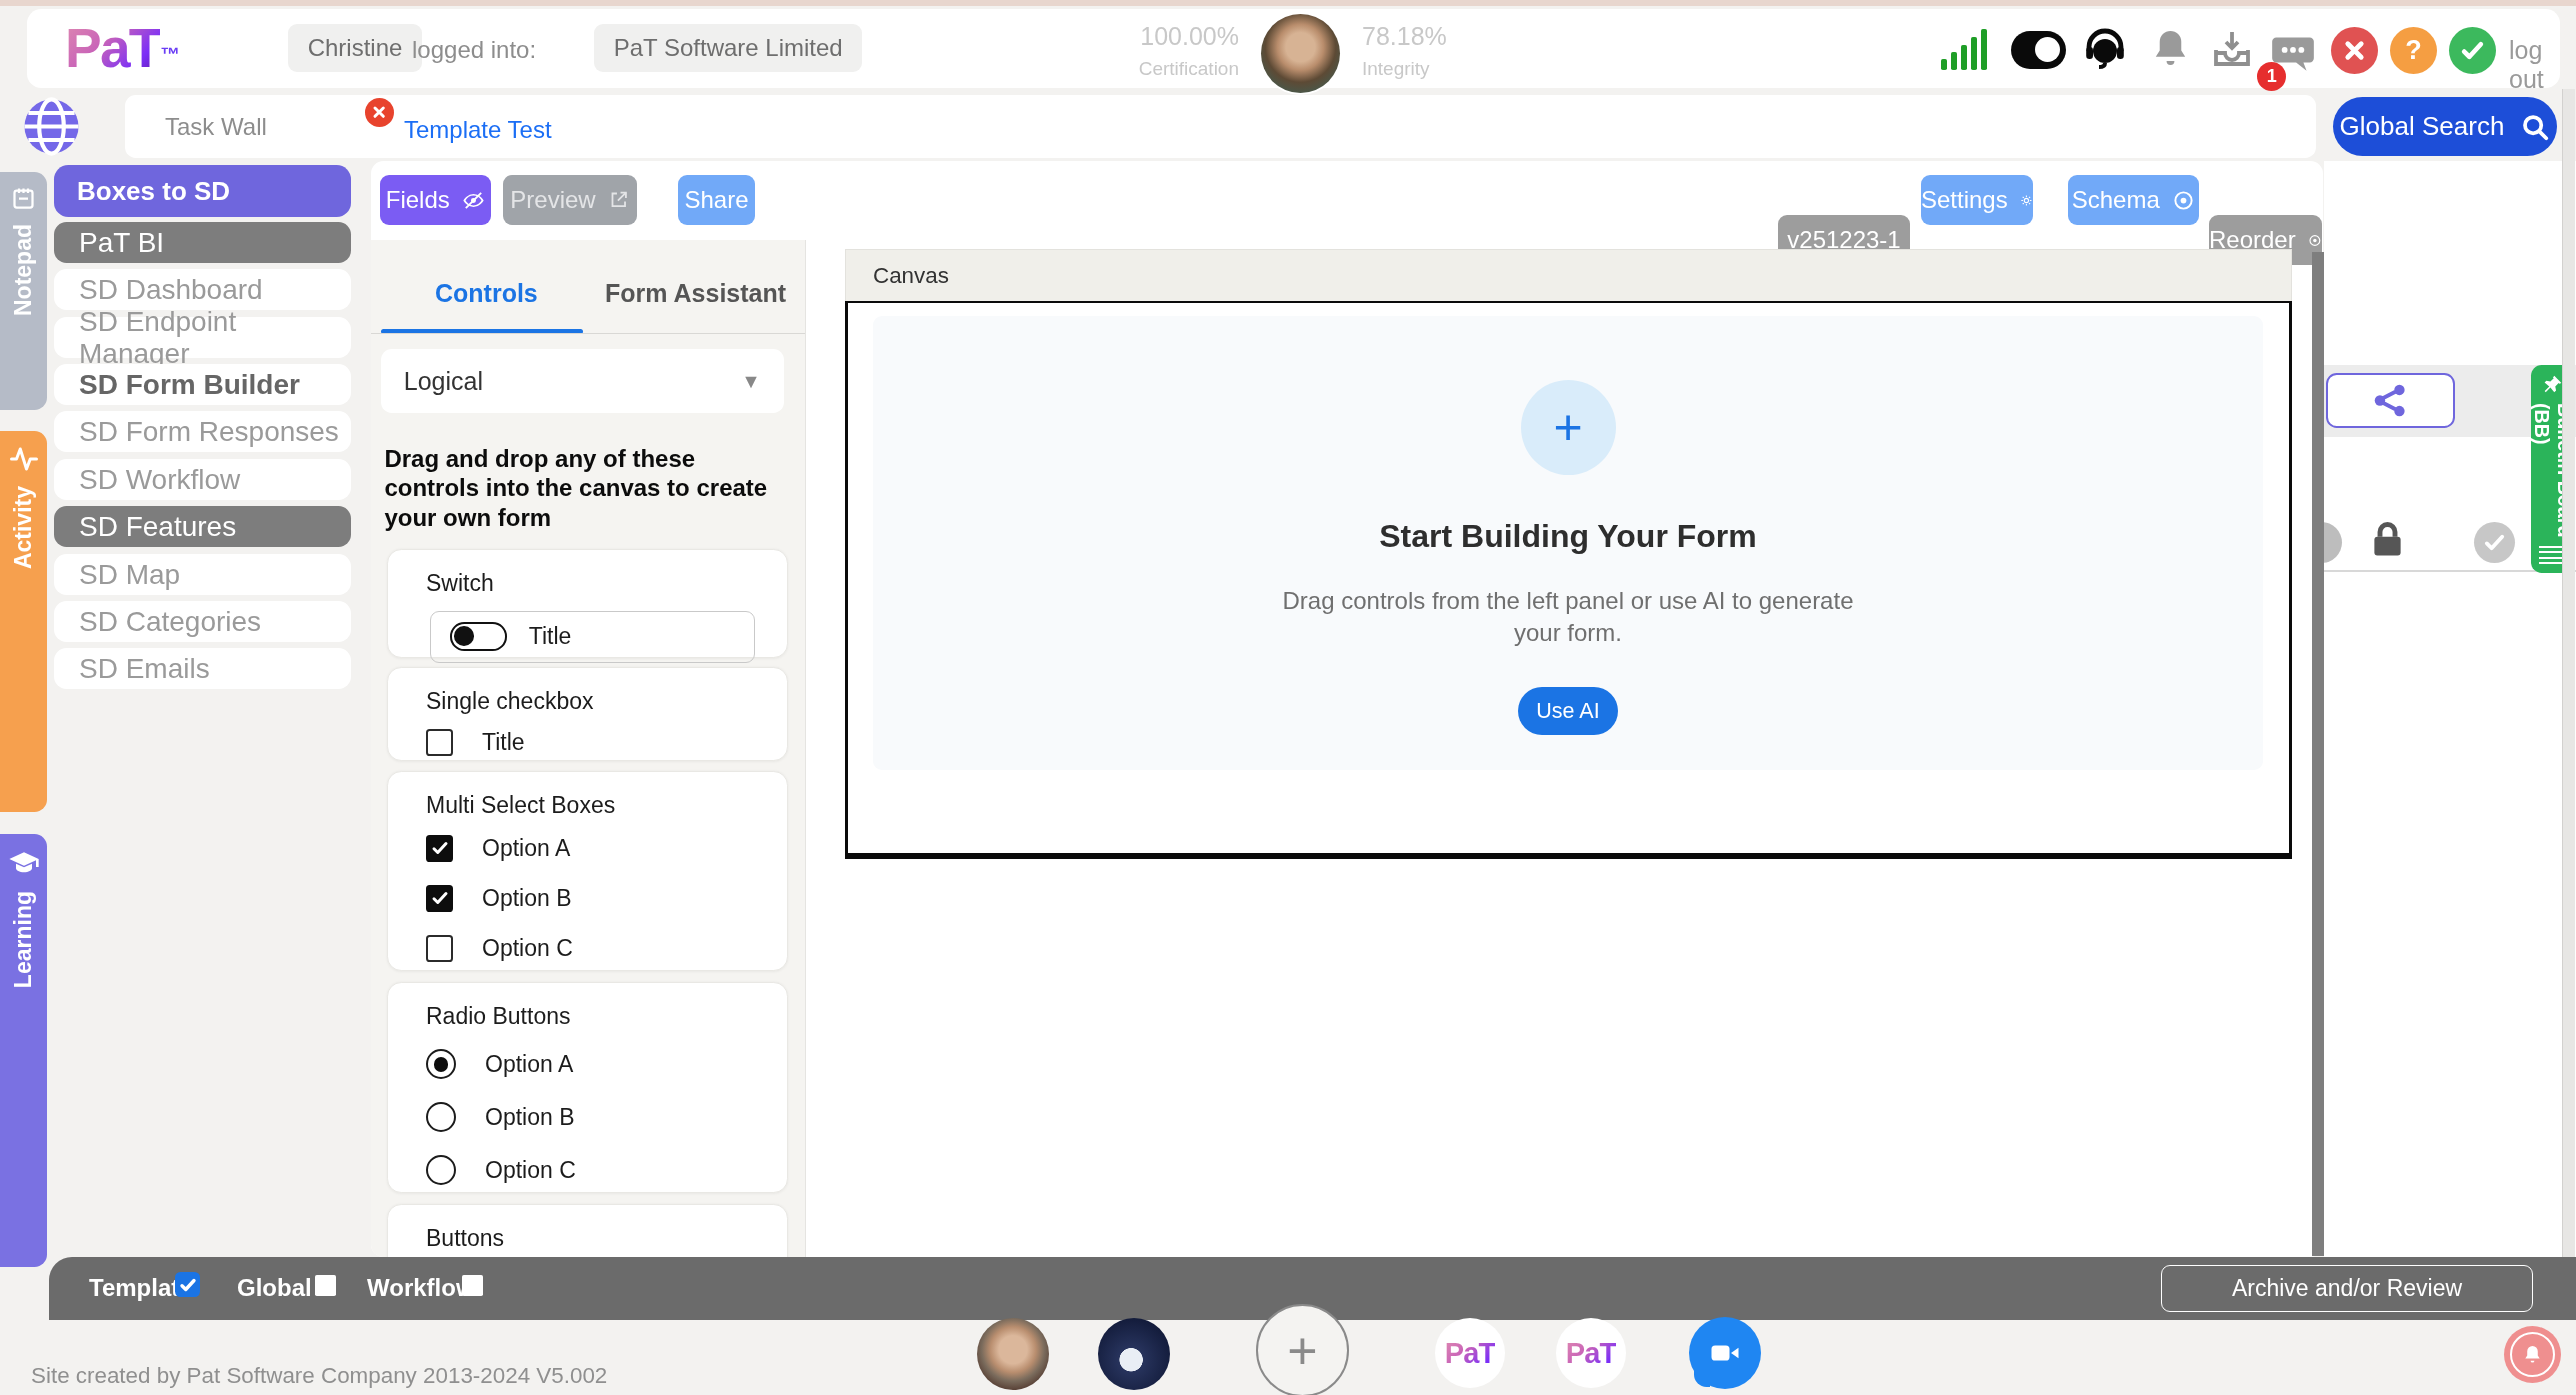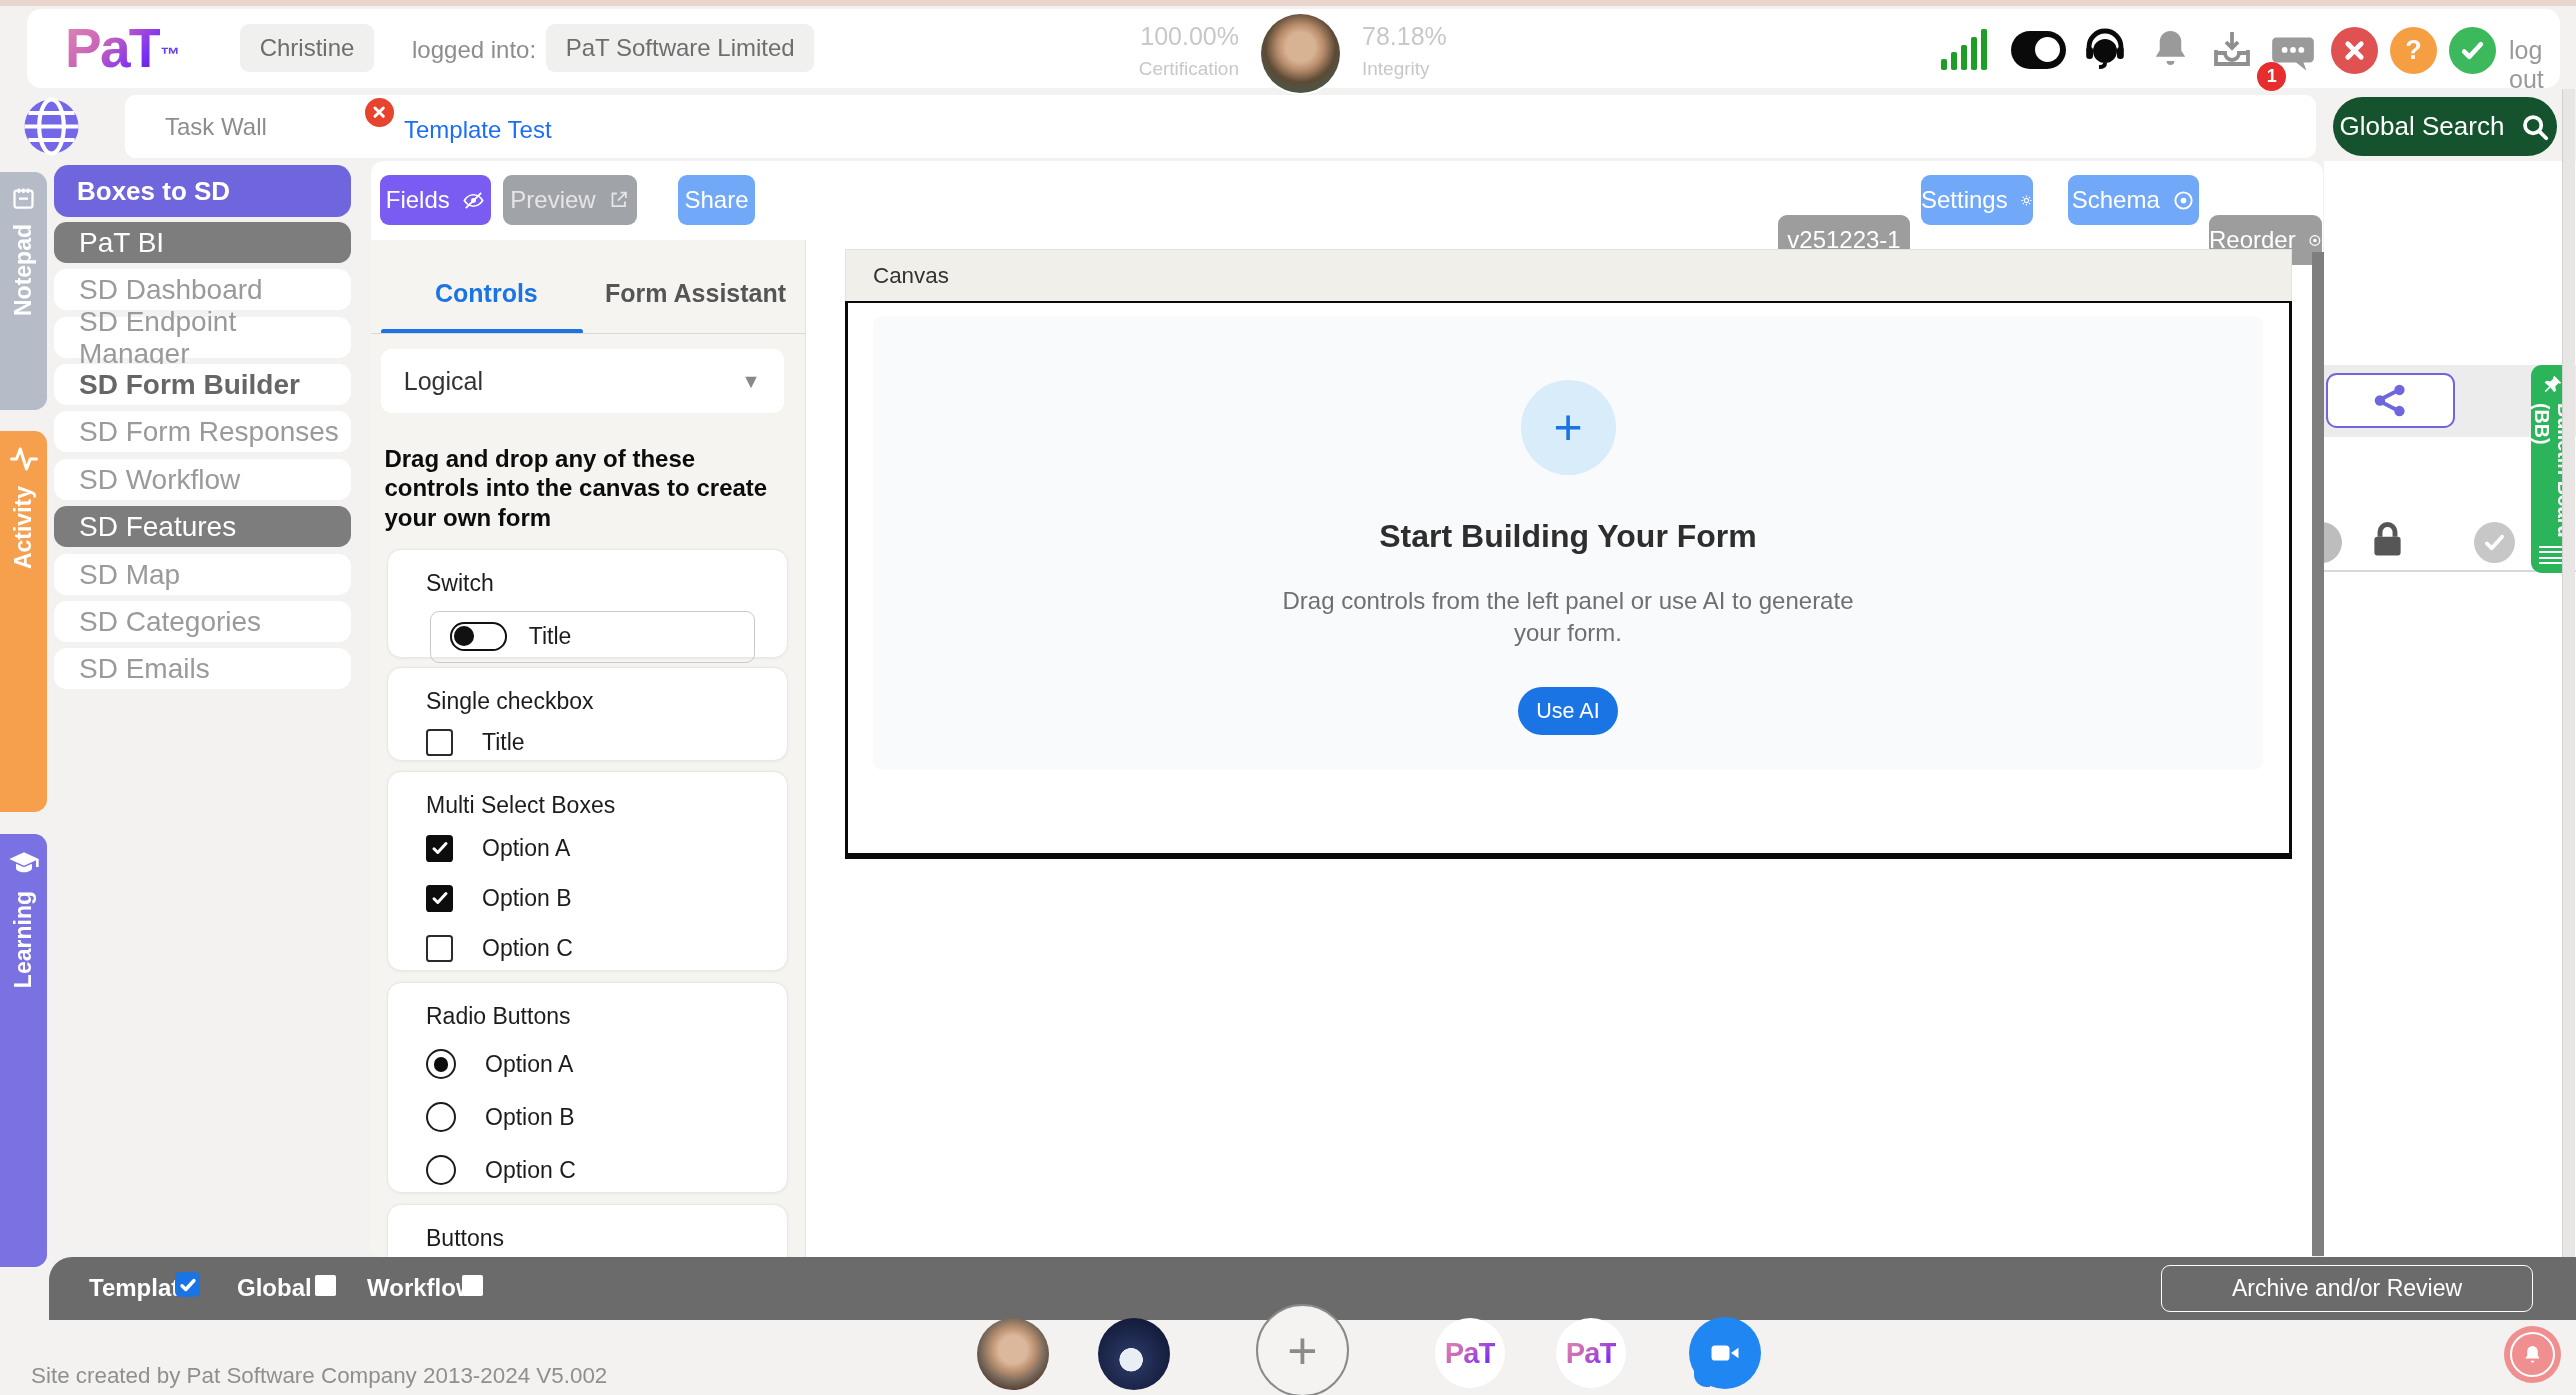--- a/index.html
+++ b/index.html
@@ -9,21 +9,21 @@
   .abs { position:absolute; }
 
   
   .top-strip { left:0; top:0; width:2576px; height:6.3px; background:#e8d6ce; }
   .top-bar { left:27px; top:9px; width:2533px; height:79px; background:#fff; border-radius:14.3px; }
   .logo-text { font-weight:bold; font-size:55px; letter-spacing:-1.8px;
     background:linear-gradient(135deg,#e08bb0 0%,#c964b8 40%,#7b2ff7 75%,#5a189a 100%);
     -webkit-background-clip:text; background-clip:text; color:transparent; }
   .logo-tm { font-size:19.7px; font-weight:bold; color:#6a3df5; vertical-align:super; }
   .pill { background:#f0f0ef; border-radius:9px; color:#6e6e6e; font-size:24px;
-          display:flex; align-items:center; padding:0 19.7px; height:48px; }
+          display:flex; align-items:center; padding:0 19.7px; height:48px;margin-left:48px; }
   .plain-gray { color:#8d8d8d; font-size:24px; }
   .score-val { font-size:25px; color:#c8c8c8; text-align:right; }
   .score-lab { font-size:19px; color:#c8c8c8; margin-top:7.2px; }
   .avatar-woman { width:79px; height:79px; border-radius:50%;
     background:radial-gradient(circle at 50% 42%, #d7b394 24%, #b98d6c 38%, #5d4a35 58%, #49584a 78%, #37463c 100%);
     box-shadow:0 0 0 1.8px #fff; }
   .sigbars { display:flex; align-items:flex-end; gap:3.6px; }
   .sigbars i { display:block; width:6.3px; background:#1f9e27; border-radius:1.8px; }
   .toggle-top { width:55px; height:38px; background:#0a0a0a; border-radius:19px; position:relative; }
   .toggle-top i { position:absolute; right:6.3px; top:6.3px; width:25px; height:25px; border-radius:50%; background:#fff; }
@@ -33,21 +33,21 @@
   .chat-badge { position:absolute; left:-10.7px; bottom:-10.7px; width:29px; height:29px; border-radius:50%;
     background:#e62e2e; color:#fff; font-size:18px; font-weight:bold; display:flex; align-items:center; justify-content:center; }
 
   
   .tab-bar { left:125px; top:95px; width:2191px; height:63px; background:#fff; border-radius:10.7px; }
   .globe { left:21.5px; top:97px; width:59px; height:59px; }
   .taskwall { color:#8d8d8d; font-size:24px; }
   .tab-active { color:#1b6ef5; font-size:24px; }
   .tab-close { position:absolute; left:365px; top:98px; width:29px; height:29px; border-radius:50%;
     background:#e8432d; color:#fff; display:flex; align-items:center; justify-content:center; font-size:16px; font-weight:bold; }
-  .gsearch { left:2333px; top:97px; width:224px; height:59px; border-radius:29.5px; background:#14532d;
+  .gsearch { left:2333px; top:97px; width:224px; height:59px; border-radius:29.5px; background:#1d4ed8;
     display:flex; align-items:center; justify-content:center; gap:16px; color:#fff; font-size:26px; }
 
   
   .edge-tab { left:0; width:47px; border-radius:0 12.5px 12.5px 0; display:flex; flex-direction:column;
               align-items:center; padding-top:12.5px; gap:12.5px; }
   .edge-tab .vtext { writing-mode:vertical-rl; transform:rotate(180deg); color:#fff; font-weight:bold; font-size:23px; }
   .et-notepad { top:172px; height:238px; background:#b5bbc7; }
   .et-activity { top:431px; height:381px; background:#f6a04e; }
   .et-learning { top:834px; height:433px; background:#7a71e2; }
 

